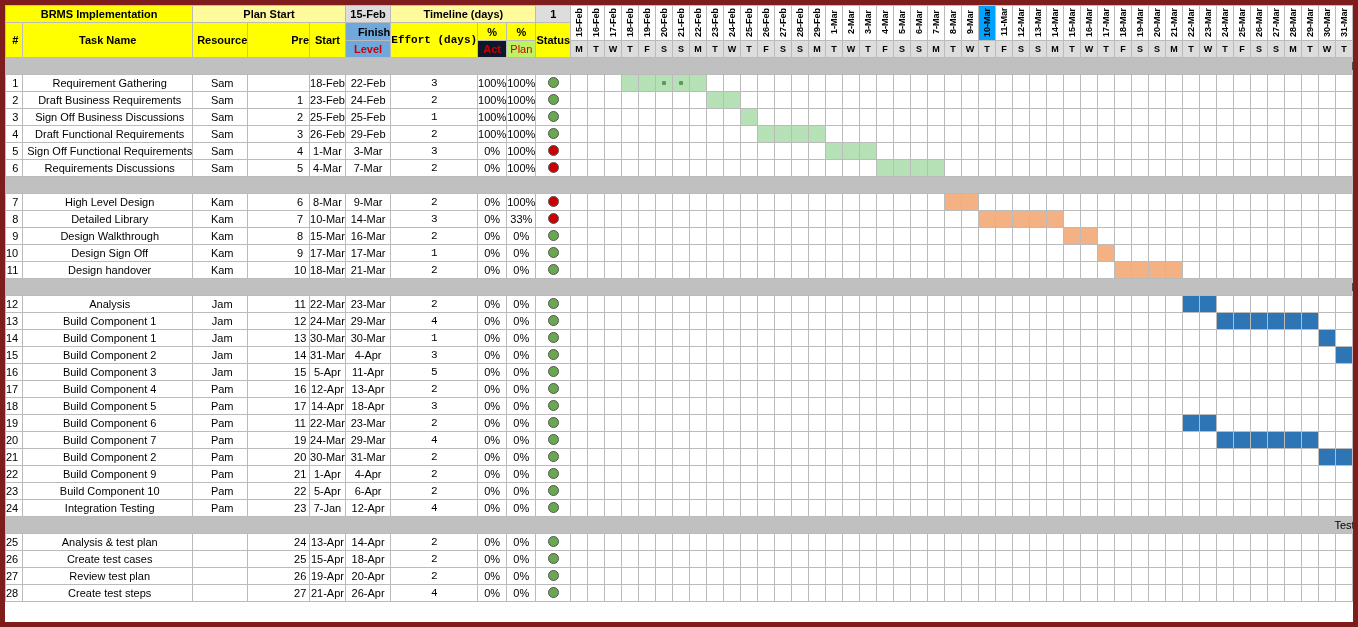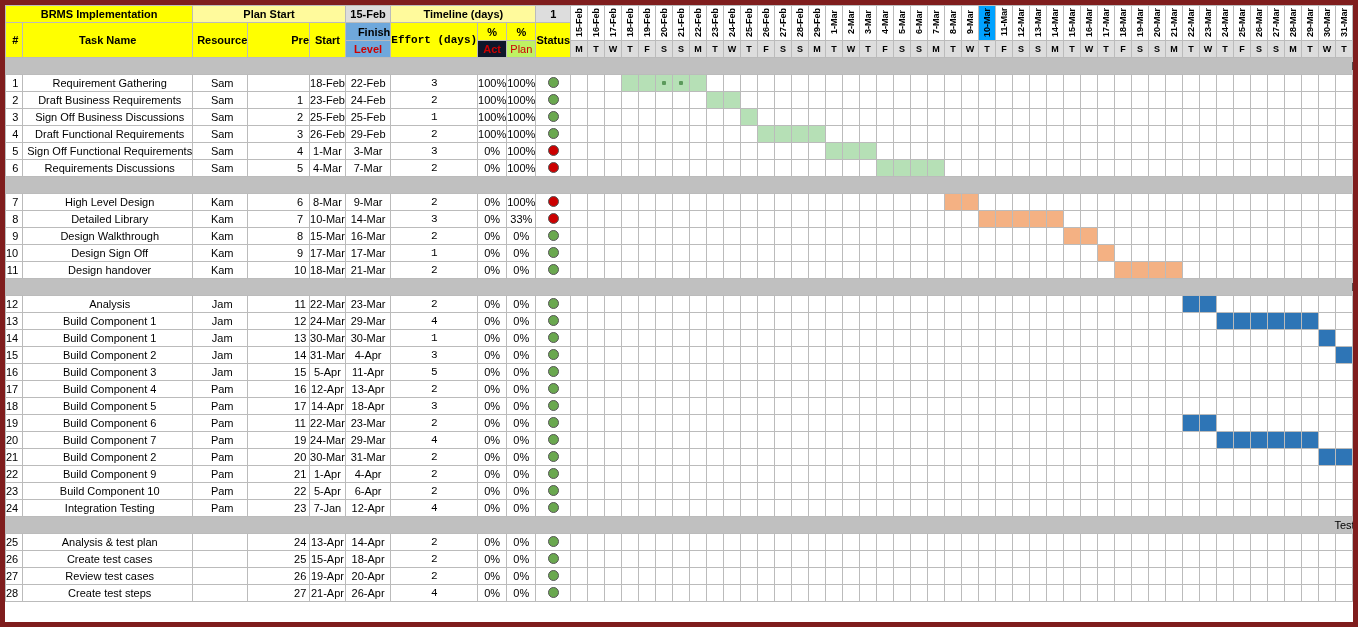--- a/index.html
+++ b/index.html
@@ -1792,21 +1792,21 @@
           <td class="gantt-cell"></td>
           <td class="gantt-cell"></td>
           <td class="gantt-cell"></td>
           <td class="gantt-cell"></td>
           <td class="gantt-cell"></td>
           <td class="gantt-cell"></td>
           <td class="gantt-cell"></td>
         </tr>
         <tr>
           <td class="num-col">27</td>
-          <td class="task-name tn-col">Review test cases</td>
+          <td class="task-name tn-col">Review test plan</td>
           <td class="res-col"></td>
           <td class="pre-col">26</td>
           <td class="start-col">19-Apr</td>
           <td class="finish-col">20-Apr</td>
           <td class="eff-col">2</td>
           <td class="pct-col">0%</td>
           <td class="pct-col">0%</td>
           <td class="stat-col"><span class="dot dot-g"></span></td>
           <td class="gantt-cell"></td>
           <td class="gantt-cell"></td>

